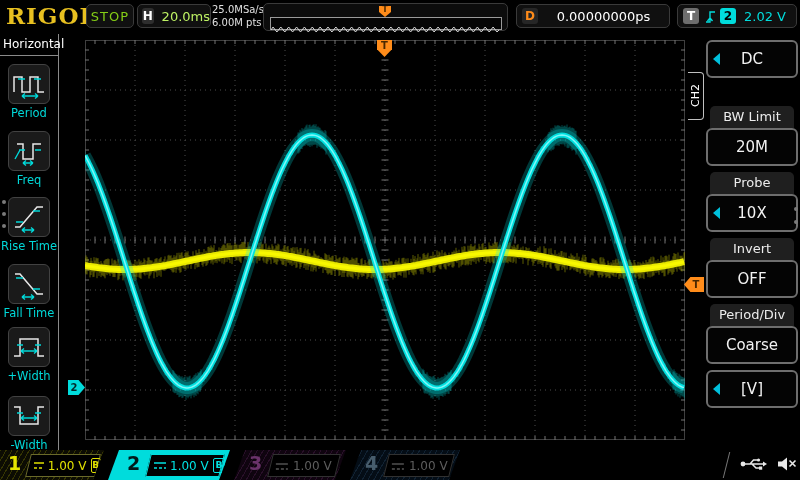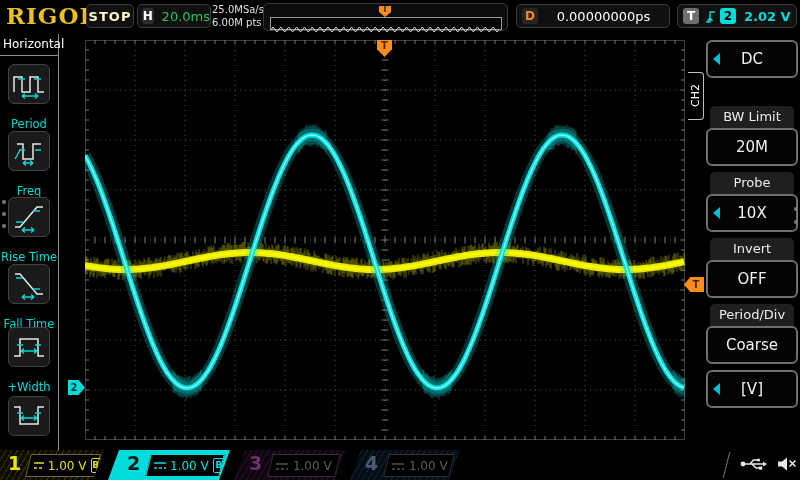--- a/index.html
+++ b/index.html
@@ -4,46 +4,46 @@
 <style>
   html,body{margin:0;padding:0;background:#000;}
   .scope{position:relative;width:800px;height:480px;background:#000;overflow:hidden;
          font-family:"DejaVu Sans","Liberation Sans",sans-serif;color:#e8e8e8;}
   .abs{position:absolute;}
   
   .logo{left:6px;top:2px;font-family:"DejaVu Serif","Liberation Serif",serif;
         font-weight:bold;font-size:23px;color:#e8c020;letter-spacing:1px;}
   .box{background:#101010;border:1px solid #3a3a3a;border-radius:5px;display:flex;align-items:center;}
   .stop{left:86px;top:4px;width:46px;height:22px;justify-content:center;
-        color:#fef9c3;font-weight:bold;font-size:13px;letter-spacing:1px;}
+        color:#84cc16;font-weight:normal;font-size:13px;letter-spacing:1px;}
   .hbox{left:137px;top:4px;width:72px;height:22px;}
   .chip{display:inline-flex;justify-content:center;align-items:center;width:16px;height:16px;
         border-radius:3px;background:#2e2e2e;font-weight:bold;font-size:12px;color:#fff;}
   .hbox .chip{margin-left:4px;}
-  .hval{margin-left:8px;font-size:13px;color:#22c55e;}
+  .hval{margin-left:8px;font-size:13px;color:#bef264;}
   .rate{left:212px;top:3px;font-size:10px;line-height:13px;color:#e0e0e0;}
   .preview{left:263px;top:3px;width:243px;height:26px;background:#0c0c0c;}
   .pvbox{position:absolute;left:6px;top:13px;width:230px;height:11px;border:1px solid #9a9a9a;background:#050505;}
   .tmini{position:absolute;left:115px;top:2px;width:12px;height:11px;background:#ff8c1a;
          clip-path:polygon(0 0,100% 0,100% 55%,50% 100%,0 55%);
          font-size:8px;font-weight:bold;color:#4a2800;text-align:center;line-height:8px;}
   .dbox{left:516px;top:4px;width:152px;height:22px;}
   .dchip{margin-left:5px;color:#ff8c1a;background:#262626;}
   .dval{flex:1;text-align:center;font-size:13px;color:#ffffff;}
   .tbox{left:677px;top:4px;width:118px;height:22px;}
   .tchip{margin-left:5px;background:#6e6e6e;}
   .ch2chip{background:#00dcdc;color:#000;margin-left:4px;}
   .edge{margin-left:5px;}
-  .tval{margin-left:8px;font-size:13px;color:#00dcdc;font-weight:bold;}
+  .tval{margin-left:8px;font-size:13px;color:#00dcdc;}
   
   .lmenu{left:0;top:34px;width:58px;height:416px;border-right:1px solid #8a8a8a;}
   .lhead{height:21px;line-height:21px;border-bottom:1px solid #8a8a8a;font-size:12px;color:#fff;padding-left:3px;}
   .litem{position:absolute;left:0;width:58px;text-align:center;cursor:pointer;}
   .ibox{width:40px;height:38px;margin:0 auto;background:#1a1a1a;border:1px solid #424242;border-radius:6px;}
-  .llab{font-size:11.5px;color:#00d8d8;margin-top:13px;white-space:nowrap;}
+  .llab{font-size:11.5px;color:#00d8d8;margin-top:2px;white-space:nowrap;}
   .pgdot{position:absolute;width:4px;height:4px;border-radius:2px;background:#7a7a7a;}
   
   .grid{left:85px;top:40px;}
   .tpos{left:377px;top:40px;width:15px;height:17px;background:#ff8c1a;
         clip-path:polygon(0 0,100% 0,100% 55%,50% 100%,0 55%);
         font-size:10px;font-weight:bold;color:#4a2800;text-align:center;line-height:11px;}
   .tlev{left:684px;top:277px;width:20px;height:15px;background:#ff8c1a;
         clip-path:polygon(0 50%,32% 0,100% 0,100% 100%,32% 100%);
         font-size:10px;font-weight:bold;color:#4a2800;text-align:center;line-height:15px;padding-left:4px;box-sizing:border-box;}
   .gnd2{left:68px;top:380px;width:17px;height:15px;background:#00dcdc;

